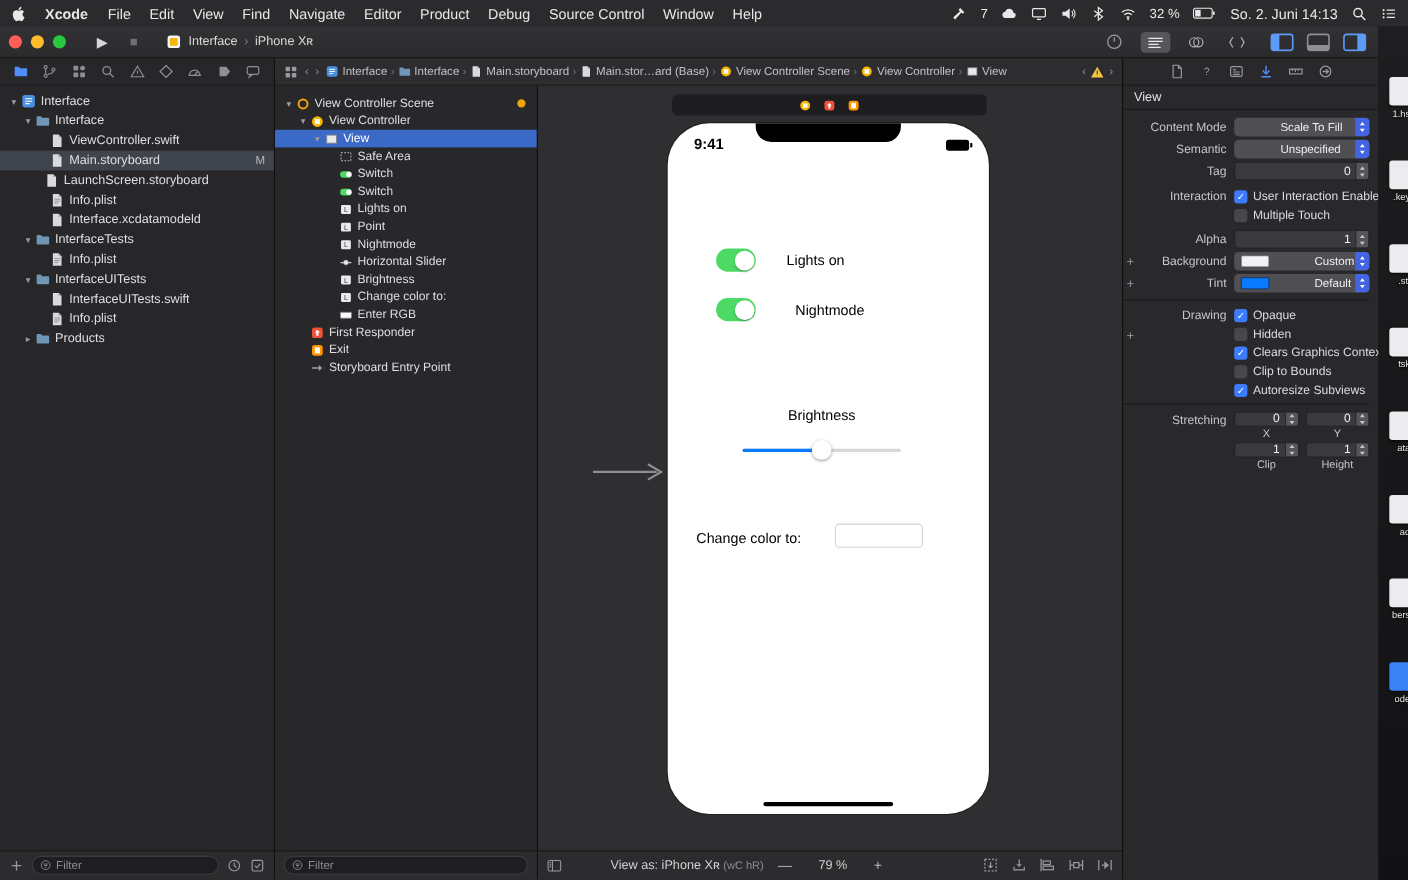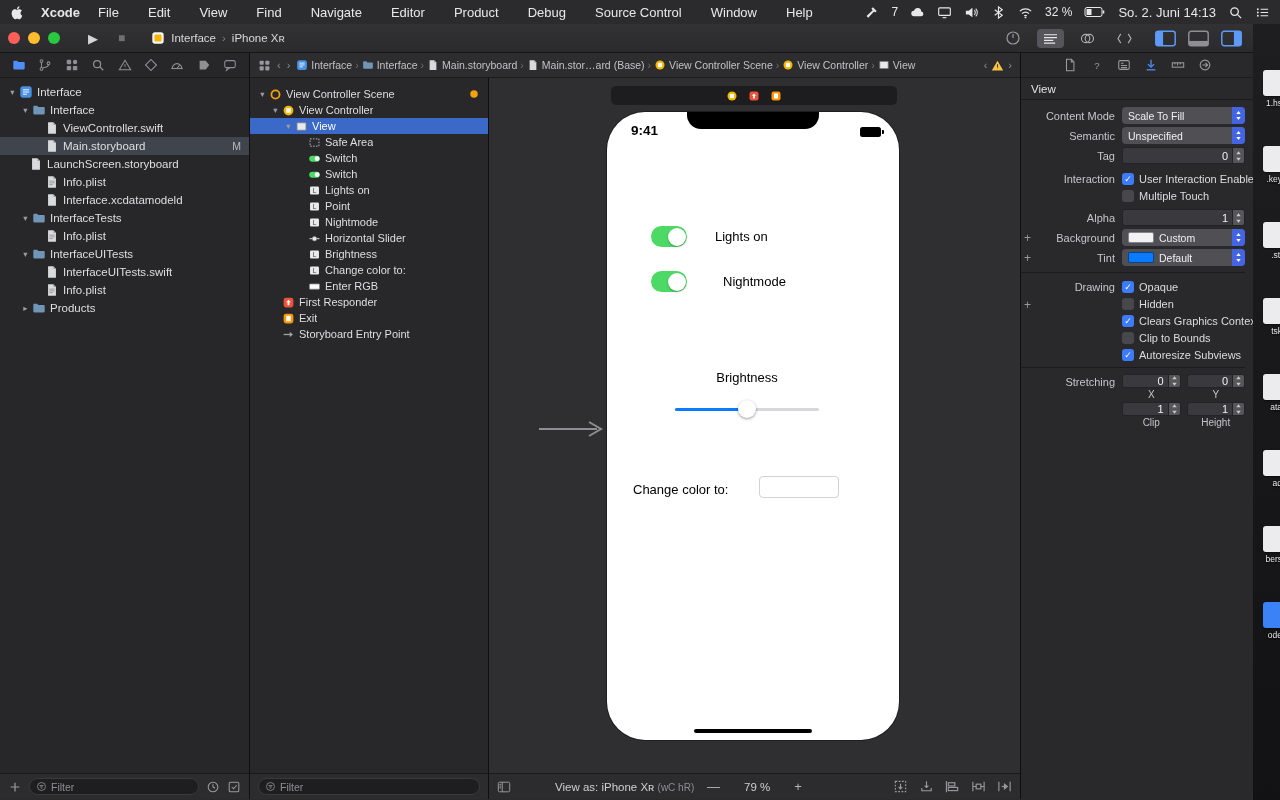--- a/index.html
+++ b/index.html
@@ -4,21 +4,21 @@
 <style>
   *{margin:0;padding:0;box-sizing:border-box;}
   html,body{width:1280px;height:800px;overflow:hidden;}
   body{font-family:"Liberation Sans",sans-serif;background:#131315;position:relative;color:#ddd;}
   .screen{position:absolute;inset:0;}
 
   
   .menubar{position:absolute;top:0;left:0;right:0;height:24px;background:#2b2b2d;display:flex;align-items:center;padding:0 10px;font-size:13px;color:#e8e8ea;z-index:9;}
   .apple{width:15px;height:15px;margin-right:16px;display:inline-flex;}
   .appname{font-weight:bold;margin-right:18px;}
-  .menus{display:flex;gap:29px;}
+  .menus{display:flex;gap:17px;}
   .menu-item{white-space:nowrap;}
   .spacer{flex:1;}
   .mstat{display:flex;align-items:center;gap:12px;}
   .micon{display:inline-flex;width:15px;height:15px;align-items:center;flex:none;}
   .micon svg,.apple svg{width:100%;height:100%;}
   .micon.wide{width:22px;height:12px;}
   .mtext{font-size:12px;white-space:nowrap;}
   .mtext.clock{font-size:13px;}
 
   
@@ -130,21 +130,21 @@
   .insp-tab svg{width:100%;height:100%;}
   .insp-tab.sel{color:#4f8df7;}
   .insp-header{padding:5px 10px 4px;font-size:11.5px;color:#e2e2e5;border-bottom:1px solid #1b1b1d;}
   .insp-rows{padding:7px 8px 0 0;font-size:11px;}
   .irow{display:flex;align-items:center;margin-bottom:3px;position:relative;}
   .irow.group{align-items:flex-start;}
   .mt6{margin-top:7px;}
   .ilabel{width:94px;flex:none;text-align:right;margin-right:7px;color:#c6c6ca;}
   .ilabel.top{margin-top:2px;}
   .dropdown{flex:1;height:17px;background:#4f4f54;border-radius:4px;display:flex;align-items:center;padding-left:6px;color:#f0f0f2;overflow:hidden;min-width:0;}
-  .dropdown .dval{flex:1;font-size:10.5px;white-space:nowrap;overflow:hidden;}
+  .dropdown .dval{flex:1;font-size:10.5px;white-space:nowrap;overflow:hidden;margin-left:36px;}
   .dd-cap{width:13px;height:100%;background:#4365e3;display:flex;align-items:center;justify-content:center;flex:none;}
   .dd-cap svg{width:7px;height:11px;}
   .swatch{width:26px;height:11px;border-radius:2px;margin-right:5px;flex:none;border:1px solid rgba(0,0,0,.45);}
   .stepfield{flex:1;height:17px;background:#3a3a3e;border:1px solid #232326;border-radius:3px;display:flex;align-items:center;overflow:hidden;}
   .stepfield .sval{flex:1;text-align:right;padding-right:4px;color:#f0f0f2;}
   .step-cap{width:12px;height:100%;background:#55555a;display:flex;align-items:center;justify-content:center;flex:none;border-left:1px solid #232326;}
   .step-cap svg{width:7px;height:12px;}
   .checks{flex:1;display:flex;flex-direction:column;gap:5px;padding-top:2px;}
   .check-row{display:flex;align-items:center;gap:5px;}
   .checkbox{width:12px;height:12px;border-radius:3px;background:#47474c;display:inline-flex;align-items:center;justify-content:center;font-size:9px;color:#fff;flex:none;}
@@ -413,21 +413,21 @@
               <span class="disc"></span>
               <span class="ticon ">
                 <svg viewBox="0 0 16 16">
                   <path d="M3.5 1.5h6l3 3v10h-9z" fill="#d9dadd"></path>
                   <path d="M9.5 1.5v3h3z" fill="#a4a5a9"></path>
                 </svg>
               </span>
               <span class="row-label">Main.storyboard</span>
               <span class="row-badge">M</span>
             </div>
-            <div class="tree-row" style="padding-left:16px">
+            <div class="tree-row" style="padding-left:27px">
               <span class="disc"></span>
               <span class="ticon ">
                 <svg viewBox="0 0 16 16">
                   <path d="M3.5 1.5h6l3 3v10h-9z" fill="#d9dadd"></path>
                   <path d="M9.5 1.5v3h3z" fill="#a4a5a9"></path>
                 </svg>
               </span>
               <span class="row-label">LaunchScreen.storyboard</span>
             </div>
             <div class="tree-row" style="padding-left:32px">

